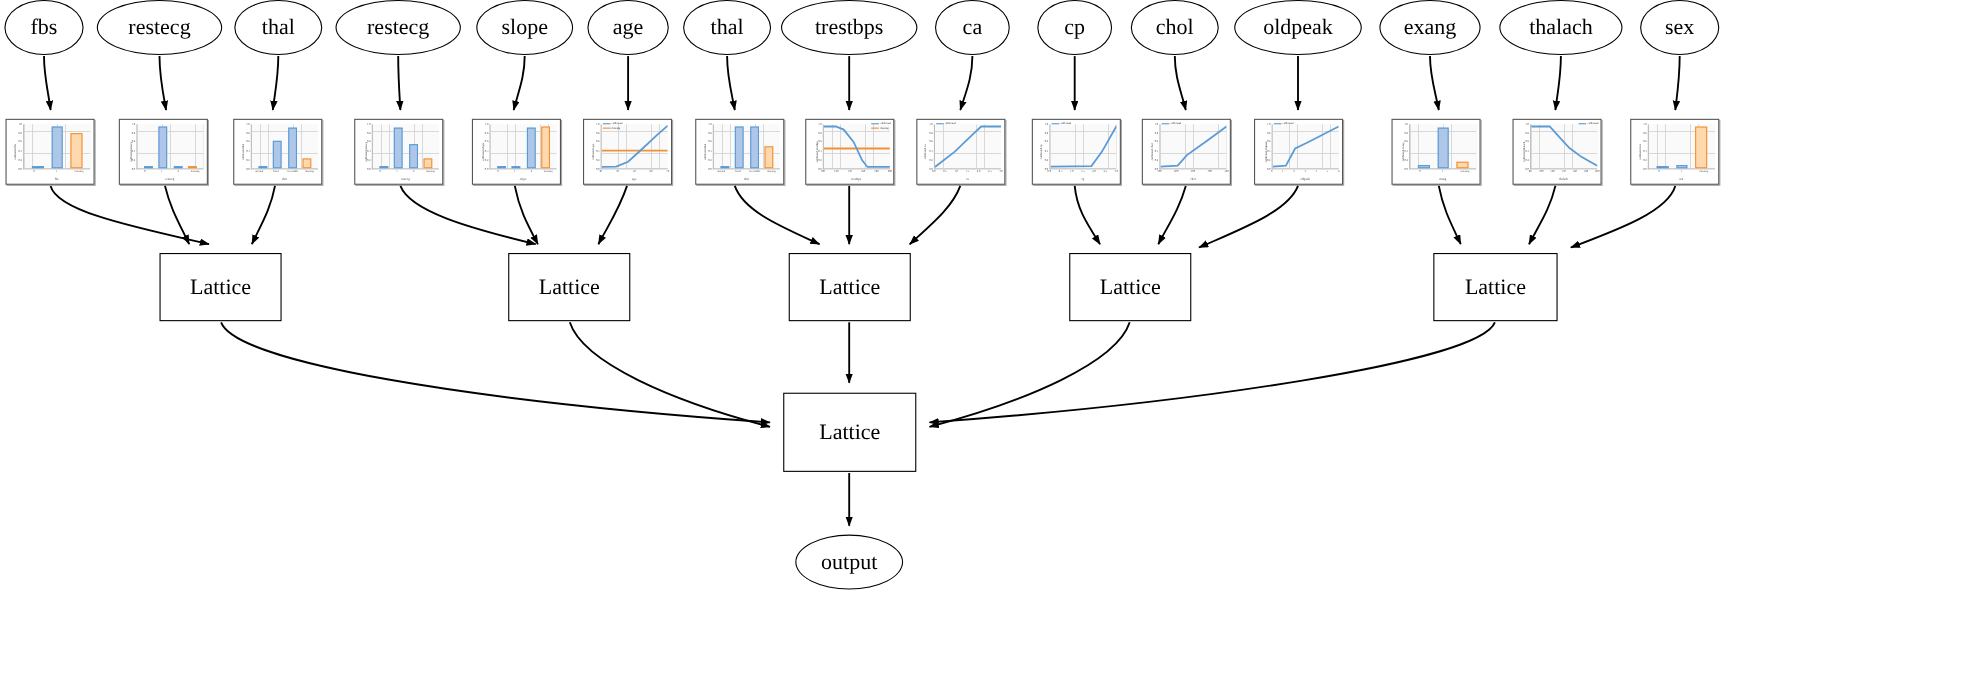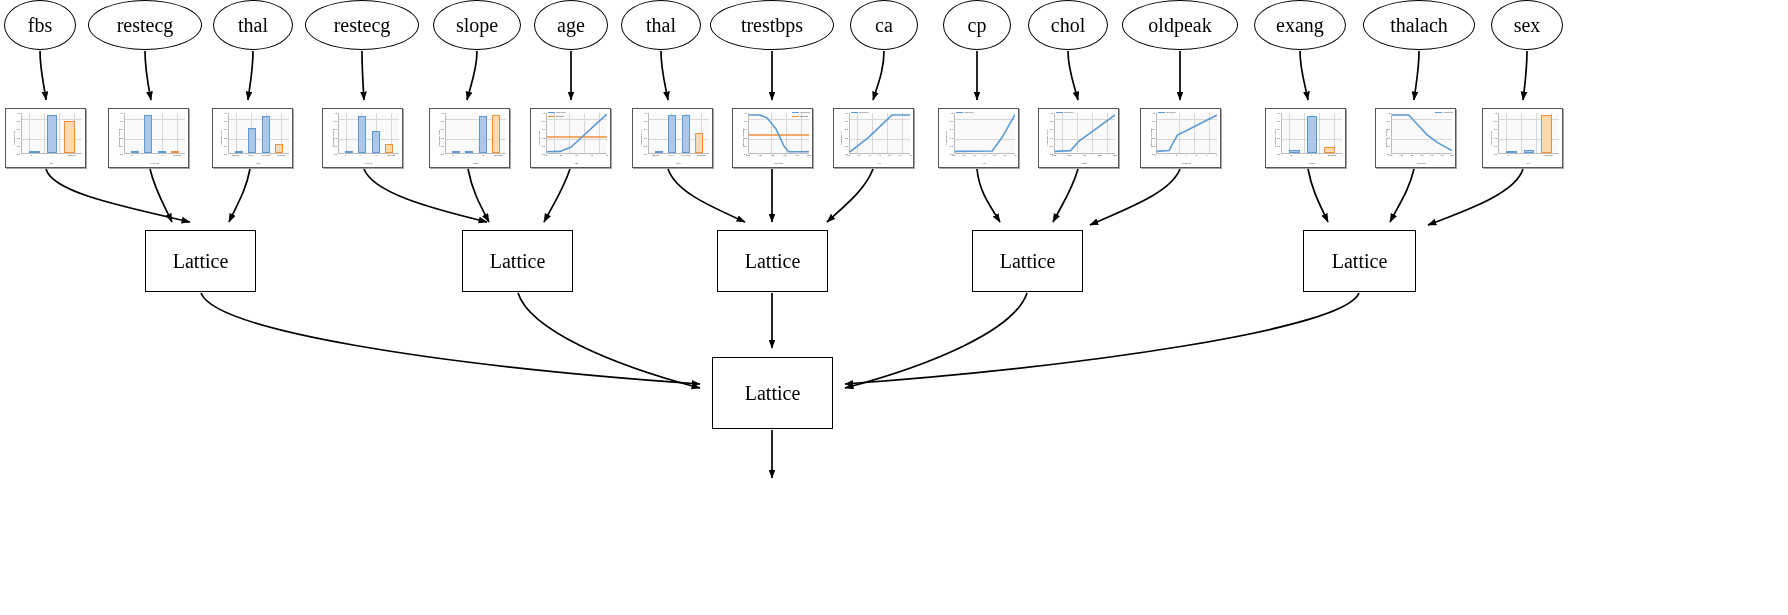--- a/index.html
+++ b/index.html
@@ -625,13 +625,16 @@
     </div>
     <div class="box-node" style="left: 972px; top: 230px; width: 111px; height: 62px;">
       <span>Lattice</span>
     </div>
     <div class="box-node" style="left: 1303px; top: 230px; width: 113px; height: 62px;">
       <span>Lattice</span>
     </div>
     <div class="box-node" style="left: 712px; top: 357px; width: 121px; height: 72px;">
       <span>Lattice</span>
     </div>
+    <div class="ellipse-node" style="left: 723px; top: 486px; width: 98px; height: 50px;">
+      <span>output</span>
+    </div>
   </div>
 
 </body></html>

